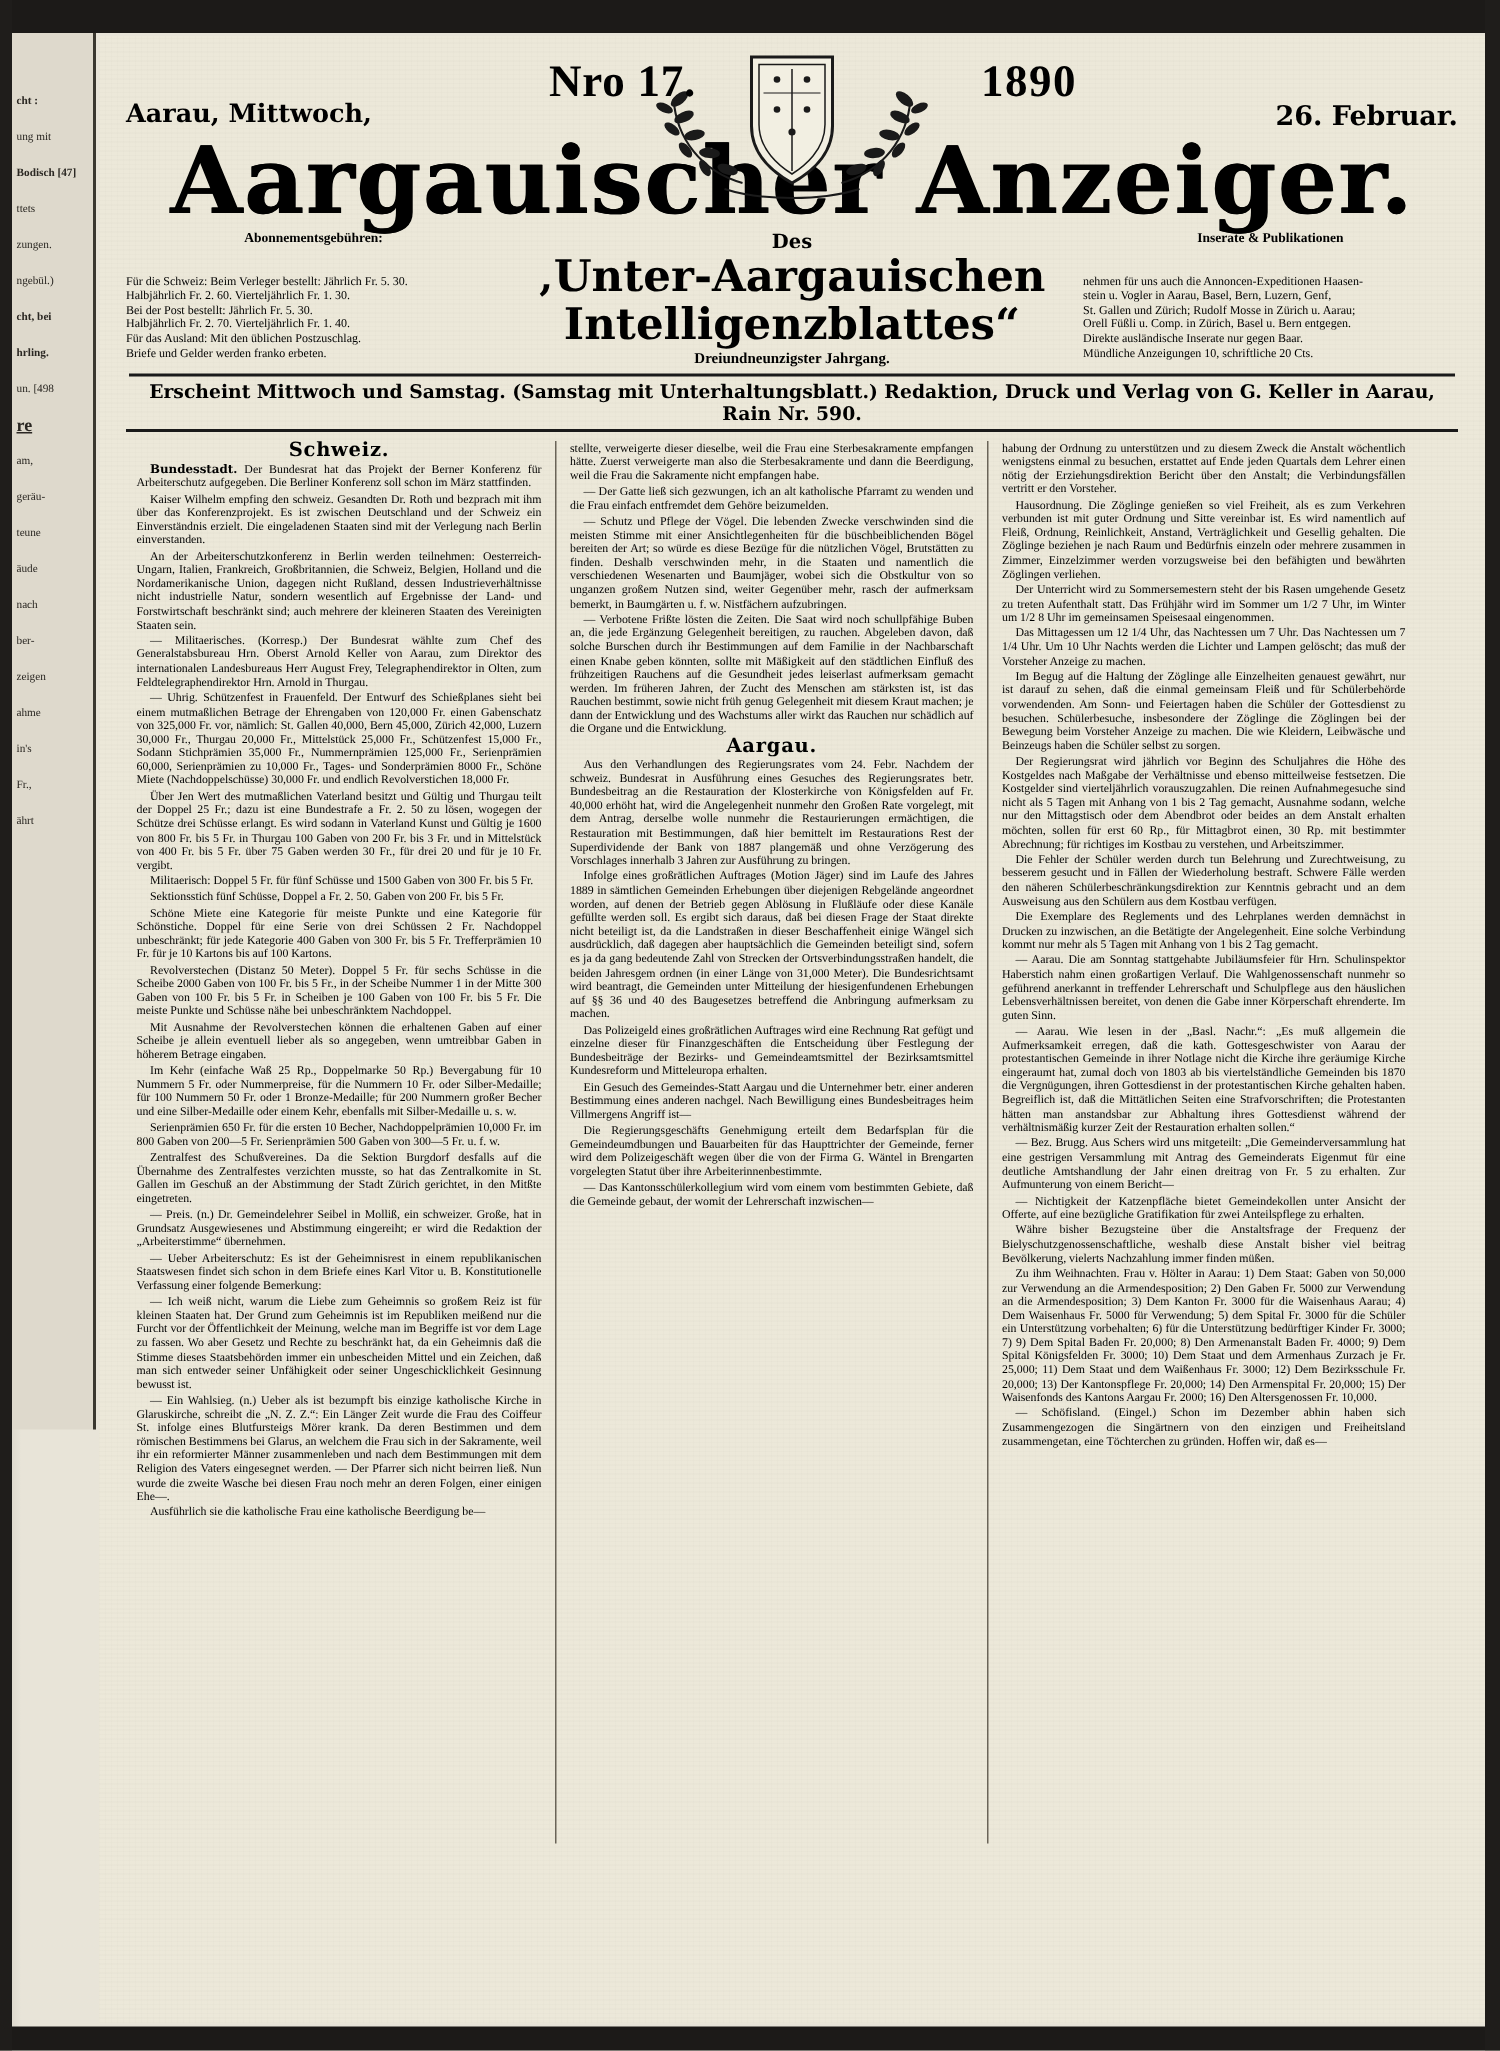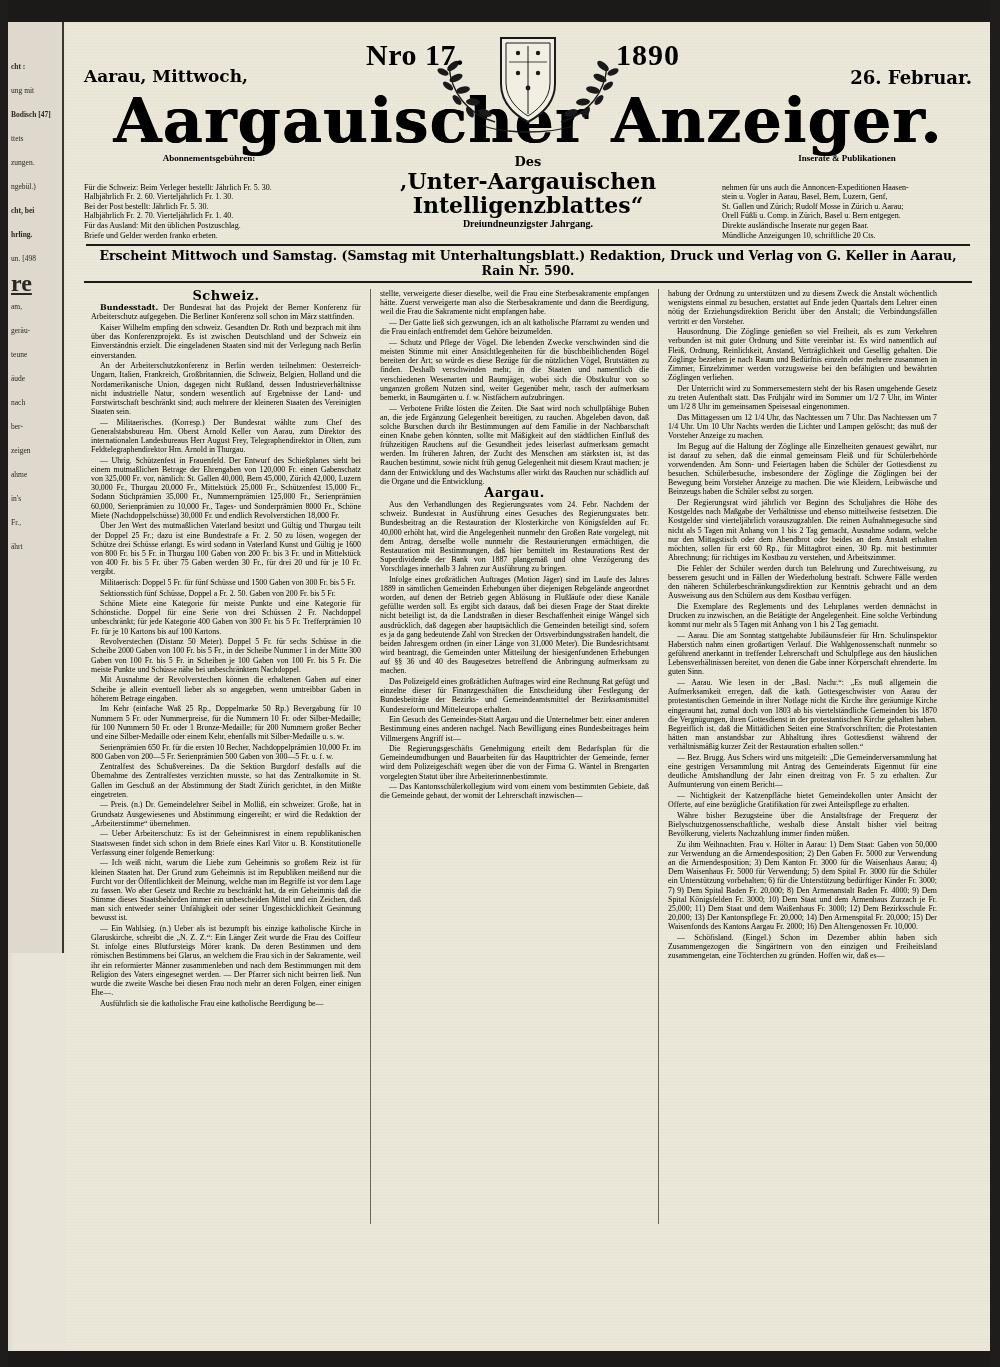--- a/index.html
+++ b/index.html
@@ -75,21 +75,21 @@
 
   .sub-wrap{display:flex;align-items:flex-start;justify-content:space-between;margin-top:2px;}
   .fineprint{font-family:"Liberation Serif",serif;font-size:8px;line-height:9.6px;width:250px;}
   .fineprint .hd{font-weight:bold;text-align:center;font-size:9px;margin-bottom:19px;}
   .fineprint .ln{white-space:nowrap;overflow:hidden;}
   .fineprint.right{width:250px;text-align:justify;}
   .fineprint.right .hd{text-align:center;}
 
   .center-sub{width:370px;text-align:center;}
   .center-sub .des{font-family:"DejaVu Serif",serif;font-size:13px;font-weight:bold;}
-  .center-sub .big{font-family:"DejaVu Serif",serif;font-size:22px;font-weight:bold;line-height:1.1;text-align:center;}
+  .center-sub .big{font-family:"DejaVu Serif",serif;font-size:29px;font-weight:bold;line-height:1.1;text-align:center;}
   .center-sub .jg{font-family:Liberation Serif, serif;font-size:10px;font-weight:bold;margin-top:1px;}
 
   .mh-rule{border-top:2px solid #1a1a1a;margin:4px 2px 0 2px;}
   .mh-foot{
     text-align:center;font-family:"DejaVu Serif",serif;font-weight:bold;font-size:12.5px;
     padding:2px 0 3px 0;border-bottom:2px solid #1a1a1a;
   }
 
   
   #cols{
@@ -129,21 +129,21 @@
   <div id="bleed">
     <div class="bl blb">cht :</div>
     <div class="bl">ung mit</div>
     <div class="bl blb">Bodisch [47]</div>
     <div class="bl">ttets</div>
     <div class="bl">zungen.</div>
     <div class="bl">ngebül.)</div>
     <div class="bl blb">cht, bei</div>
     <div class="bl blb">hrling.</div>
     <div class="bl">un. [498</div>
-    <div class="bl blb" style="font-size:24px;text-decoration:underline;">re</div>
+    <div class="bl blb" style="font-size:12px;text-decoration:underline;">re</div>
     <div class="bl">am,</div>
     <div class="bl">geräu-</div>
     <div class="bl">teune</div>
     <div class="bl">äude</div>
     <div class="bl">nach</div>
     <div class="bl">ber-</div>
     <div class="bl">zeigen</div>
     <div class="bl">ahme</div>
     <div class="bl">in's</div>
     <div class="bl">Fr.,</div>
@@ -197,21 +197,21 @@
         </g>
       </svg>
 
       <div class="mh-row1">
         <div>
           <div class="place">Aarau, Mittwoch,</div>
         </div>
         <div style="position:absolute;left:300px;top:14px;">
           <span class="issue">Nro 17.</span>
         </div>
-        <div style="position:absolute;left:550px;top:14px;">
+        <div style="position:absolute;left:588px;top:14px;">
           <span class="year">1890</span>
         </div>
         <div>
           <div class="date">26. Februar.</div>
         </div>
       </div>
 
       <div class="title">Aargauischer Anzeiger.</div>
 
       <div class="sub-wrap">

